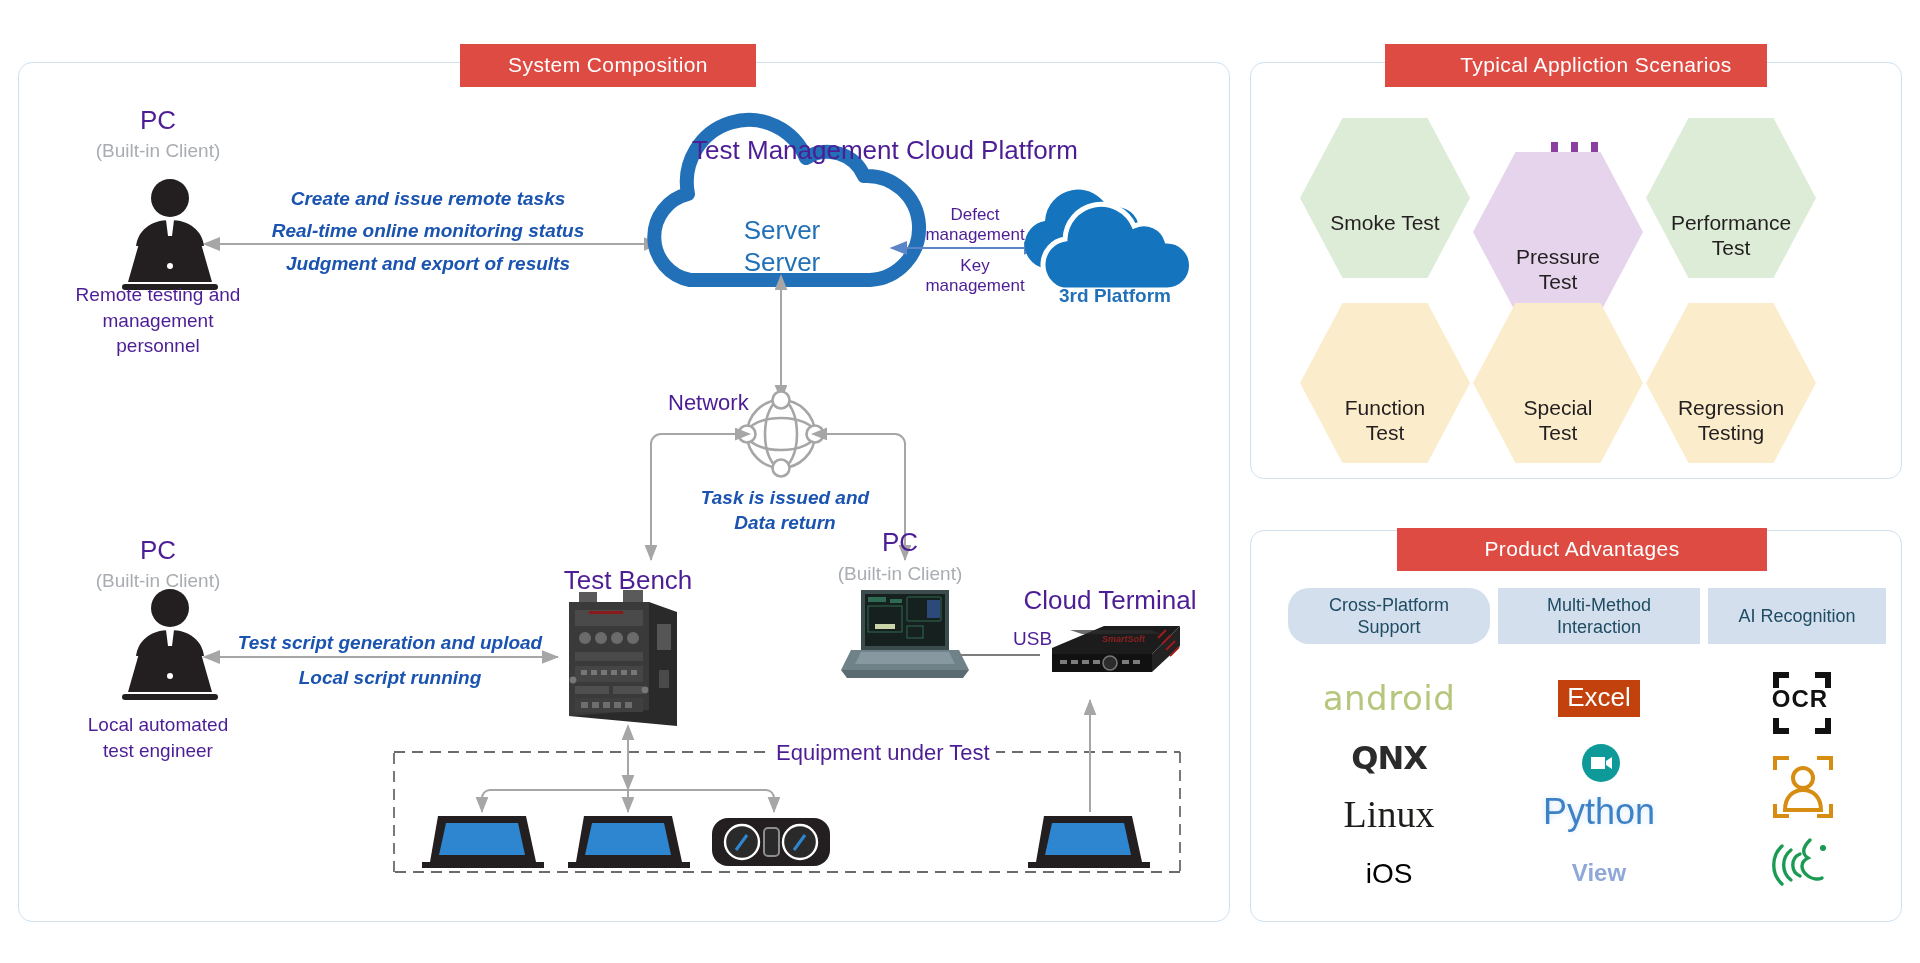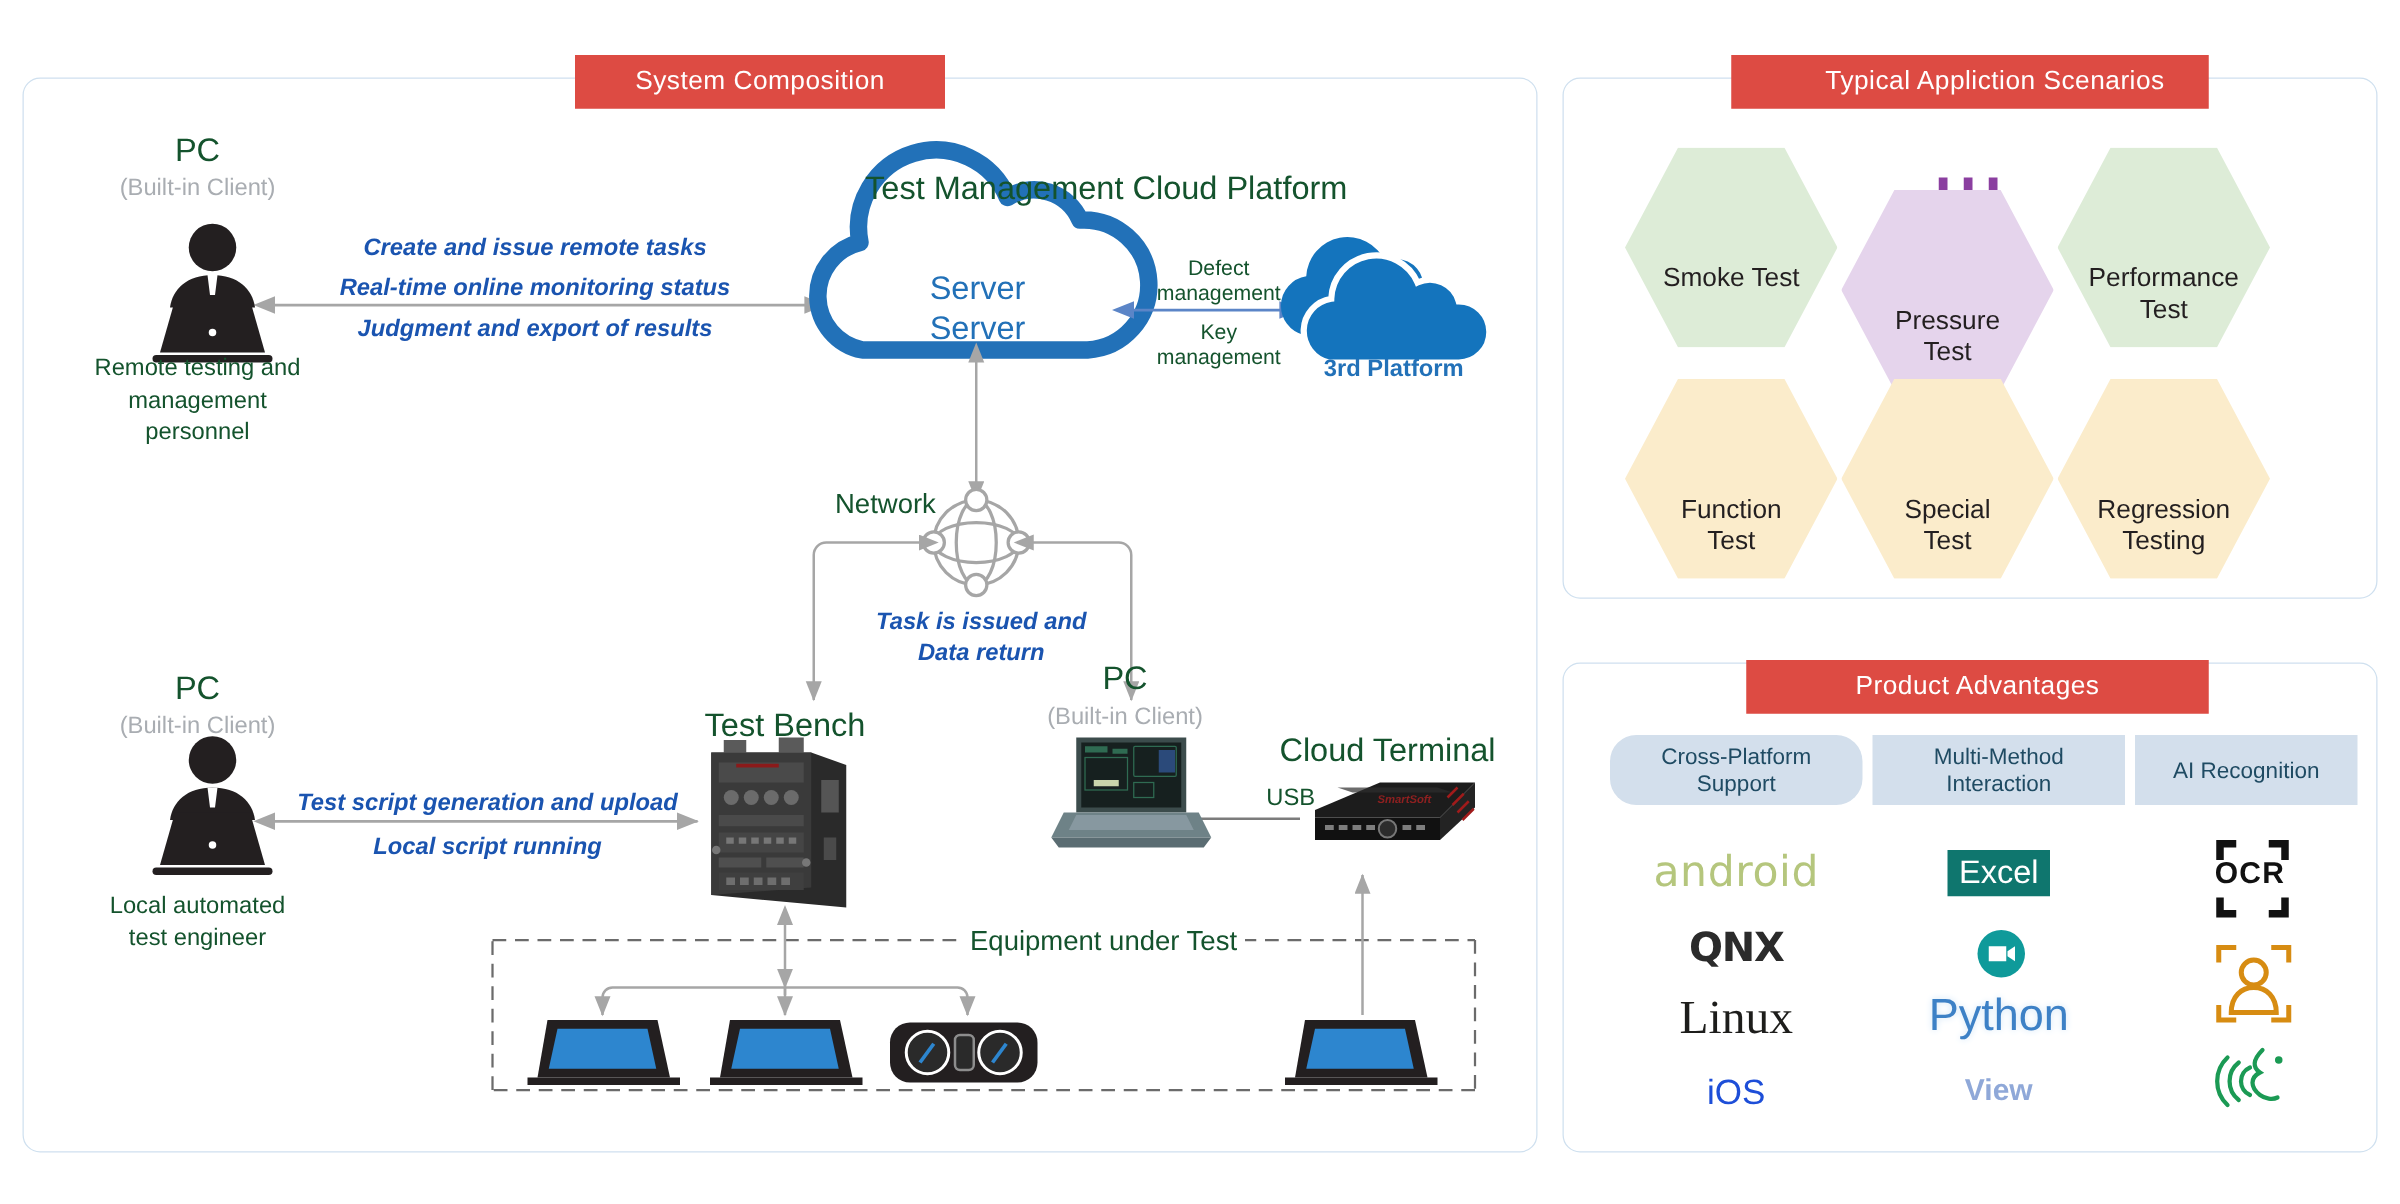--- a/index.html
+++ b/index.html
@@ -33,21 +33,21 @@
     white-space: nowrap;
     z-index: 5;
   }
   #title-system { left: 460px;  top: 44px;  width: 296px; }
   #title-scen   { left: 1385px; top: 44px;  width: 382px; }
   #title-adv    { left: 1397px; top: 528px; width: 370px; }
 
   
   .lbl { position: absolute; white-space: nowrap; }
   .lbl-c { position: absolute; text-align: center; }
-  .dark   { color: #14532d; }
+  .dark   { color: #4c1d95; }
   .grey   { color: #a9adb2; }
   .blueit { color: #1a54b0; font-style: italic; font-weight: bold; }
   .cloudtxt { color: #2271b8; }
   .t15 { font-size: 17px; }
   .t17 { font-size: 19px; }
   .t20 { font-size: 22px; }
   .t24 { font-size: 26px; }
 
   
   svg.overlay { position: absolute; left: 0; top: 0; width: 1920px; height: 963px; pointer-events: none; }
@@ -69,22 +69,22 @@
     color: #1f4b63; font-size: 18px; line-height: 1.25;
     display: flex; align-items: center; justify-content: center; text-align: center;
   }
   .adv-item {
     position: absolute; text-align: center; width: 200px;
     display: flex; align-items: center; justify-content: center;
   }
   .logo-android { font-size: 34px; color: #b5c67d; letter-spacing: .5px; font-family: "DejaVu Sans", sans-serif; }
   .logo-qnx  { font-size: 32px; font-weight: bold; color: #2b2b2b; letter-spacing: -1px; font-family: "DejaVu Sans", sans-serif; }
   .logo-linux{ font-size: 38px; color: #1d1d1b; font-family: "Liberation Serif", serif; }
-  .logo-ios  { font-size: 28px; color: #1d4ed8; }
-  .logo-excel{ font-size: 26px; color: #ffffff; background: #0f766e; padding: 2px 9px 4px 9px; text-align: center; }
+  .logo-ios  { font-size: 28px; color: #000000; }
+  .logo-excel{ font-size: 26px; color: #ffffff; background: #c2410c; padding: 2px 9px 4px 9px; text-align: center; }
   .logo-python { font-size: 36px; color: #3d81c6; text-shadow: 0 0 6px #cfe4f6; }
   .logo-view { font-size: 24px; font-weight: bold; color: #8fa8d8; }
   .logo-ocr { font-size: 24px; font-weight: bold; color: #111; letter-spacing: 1px; }
 </style>
 </head>
 <body>
 
 <div id="root">
 
   <div class="panel" id="panel-system"></div>

